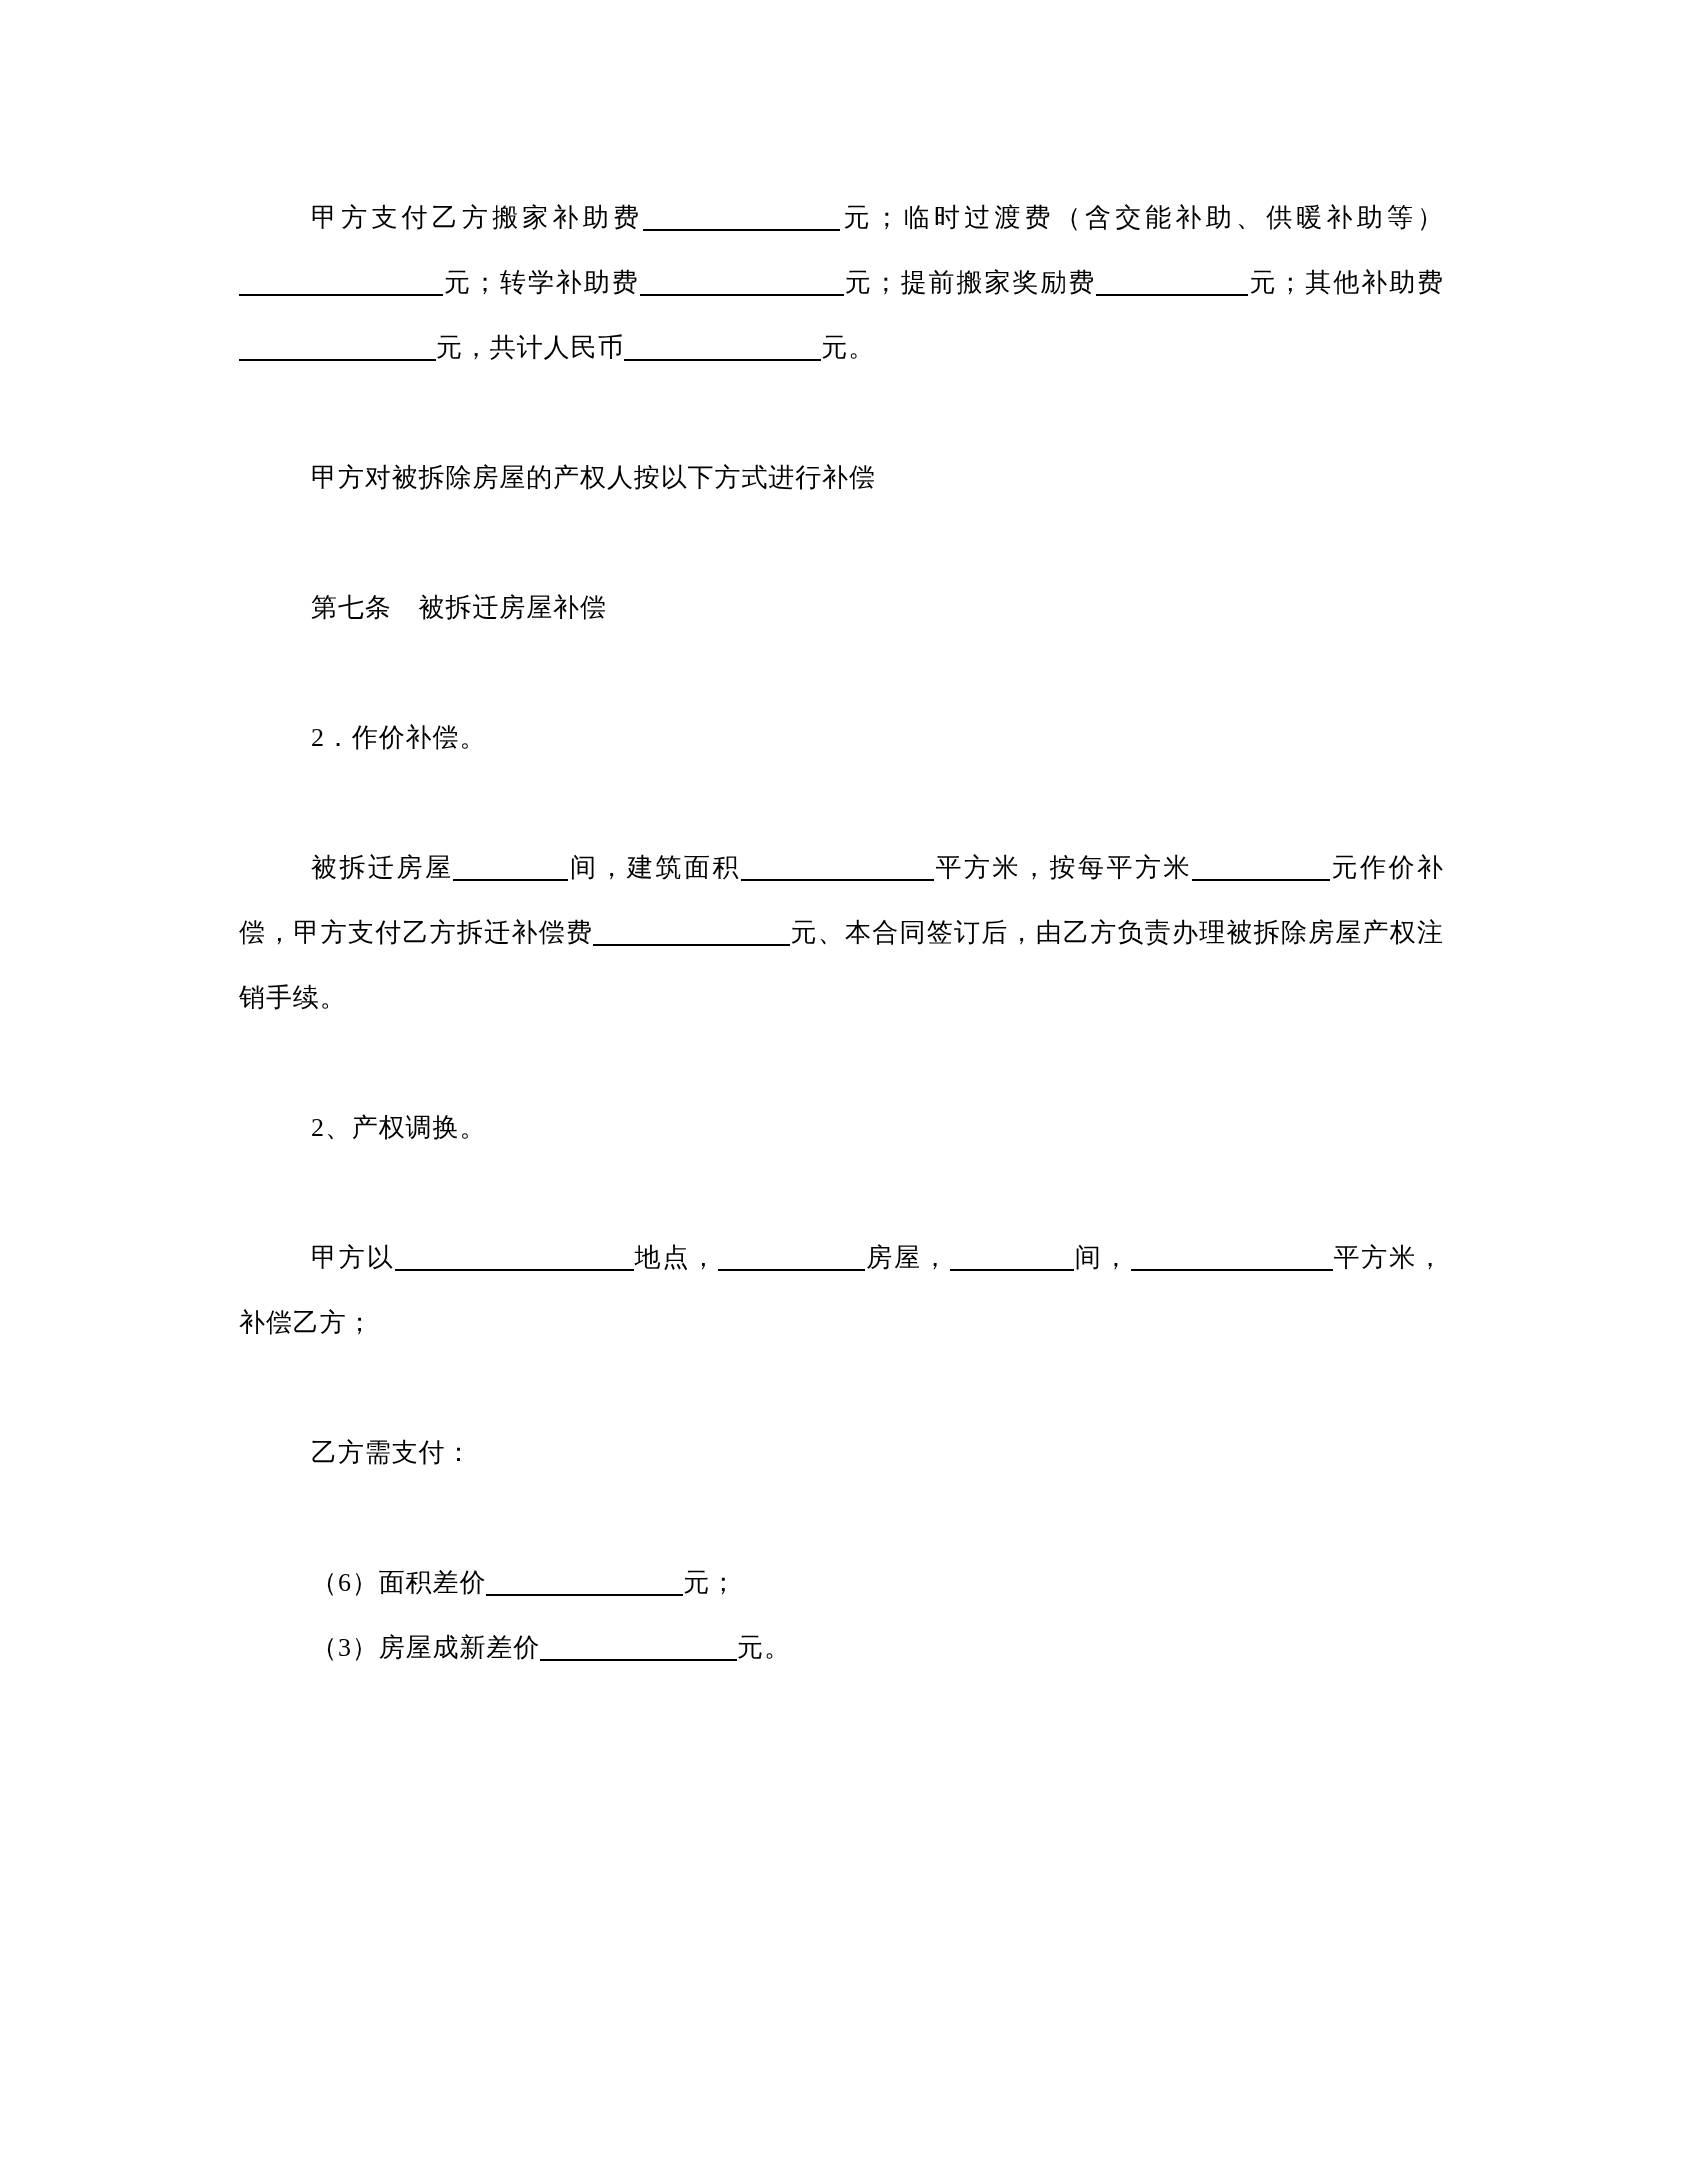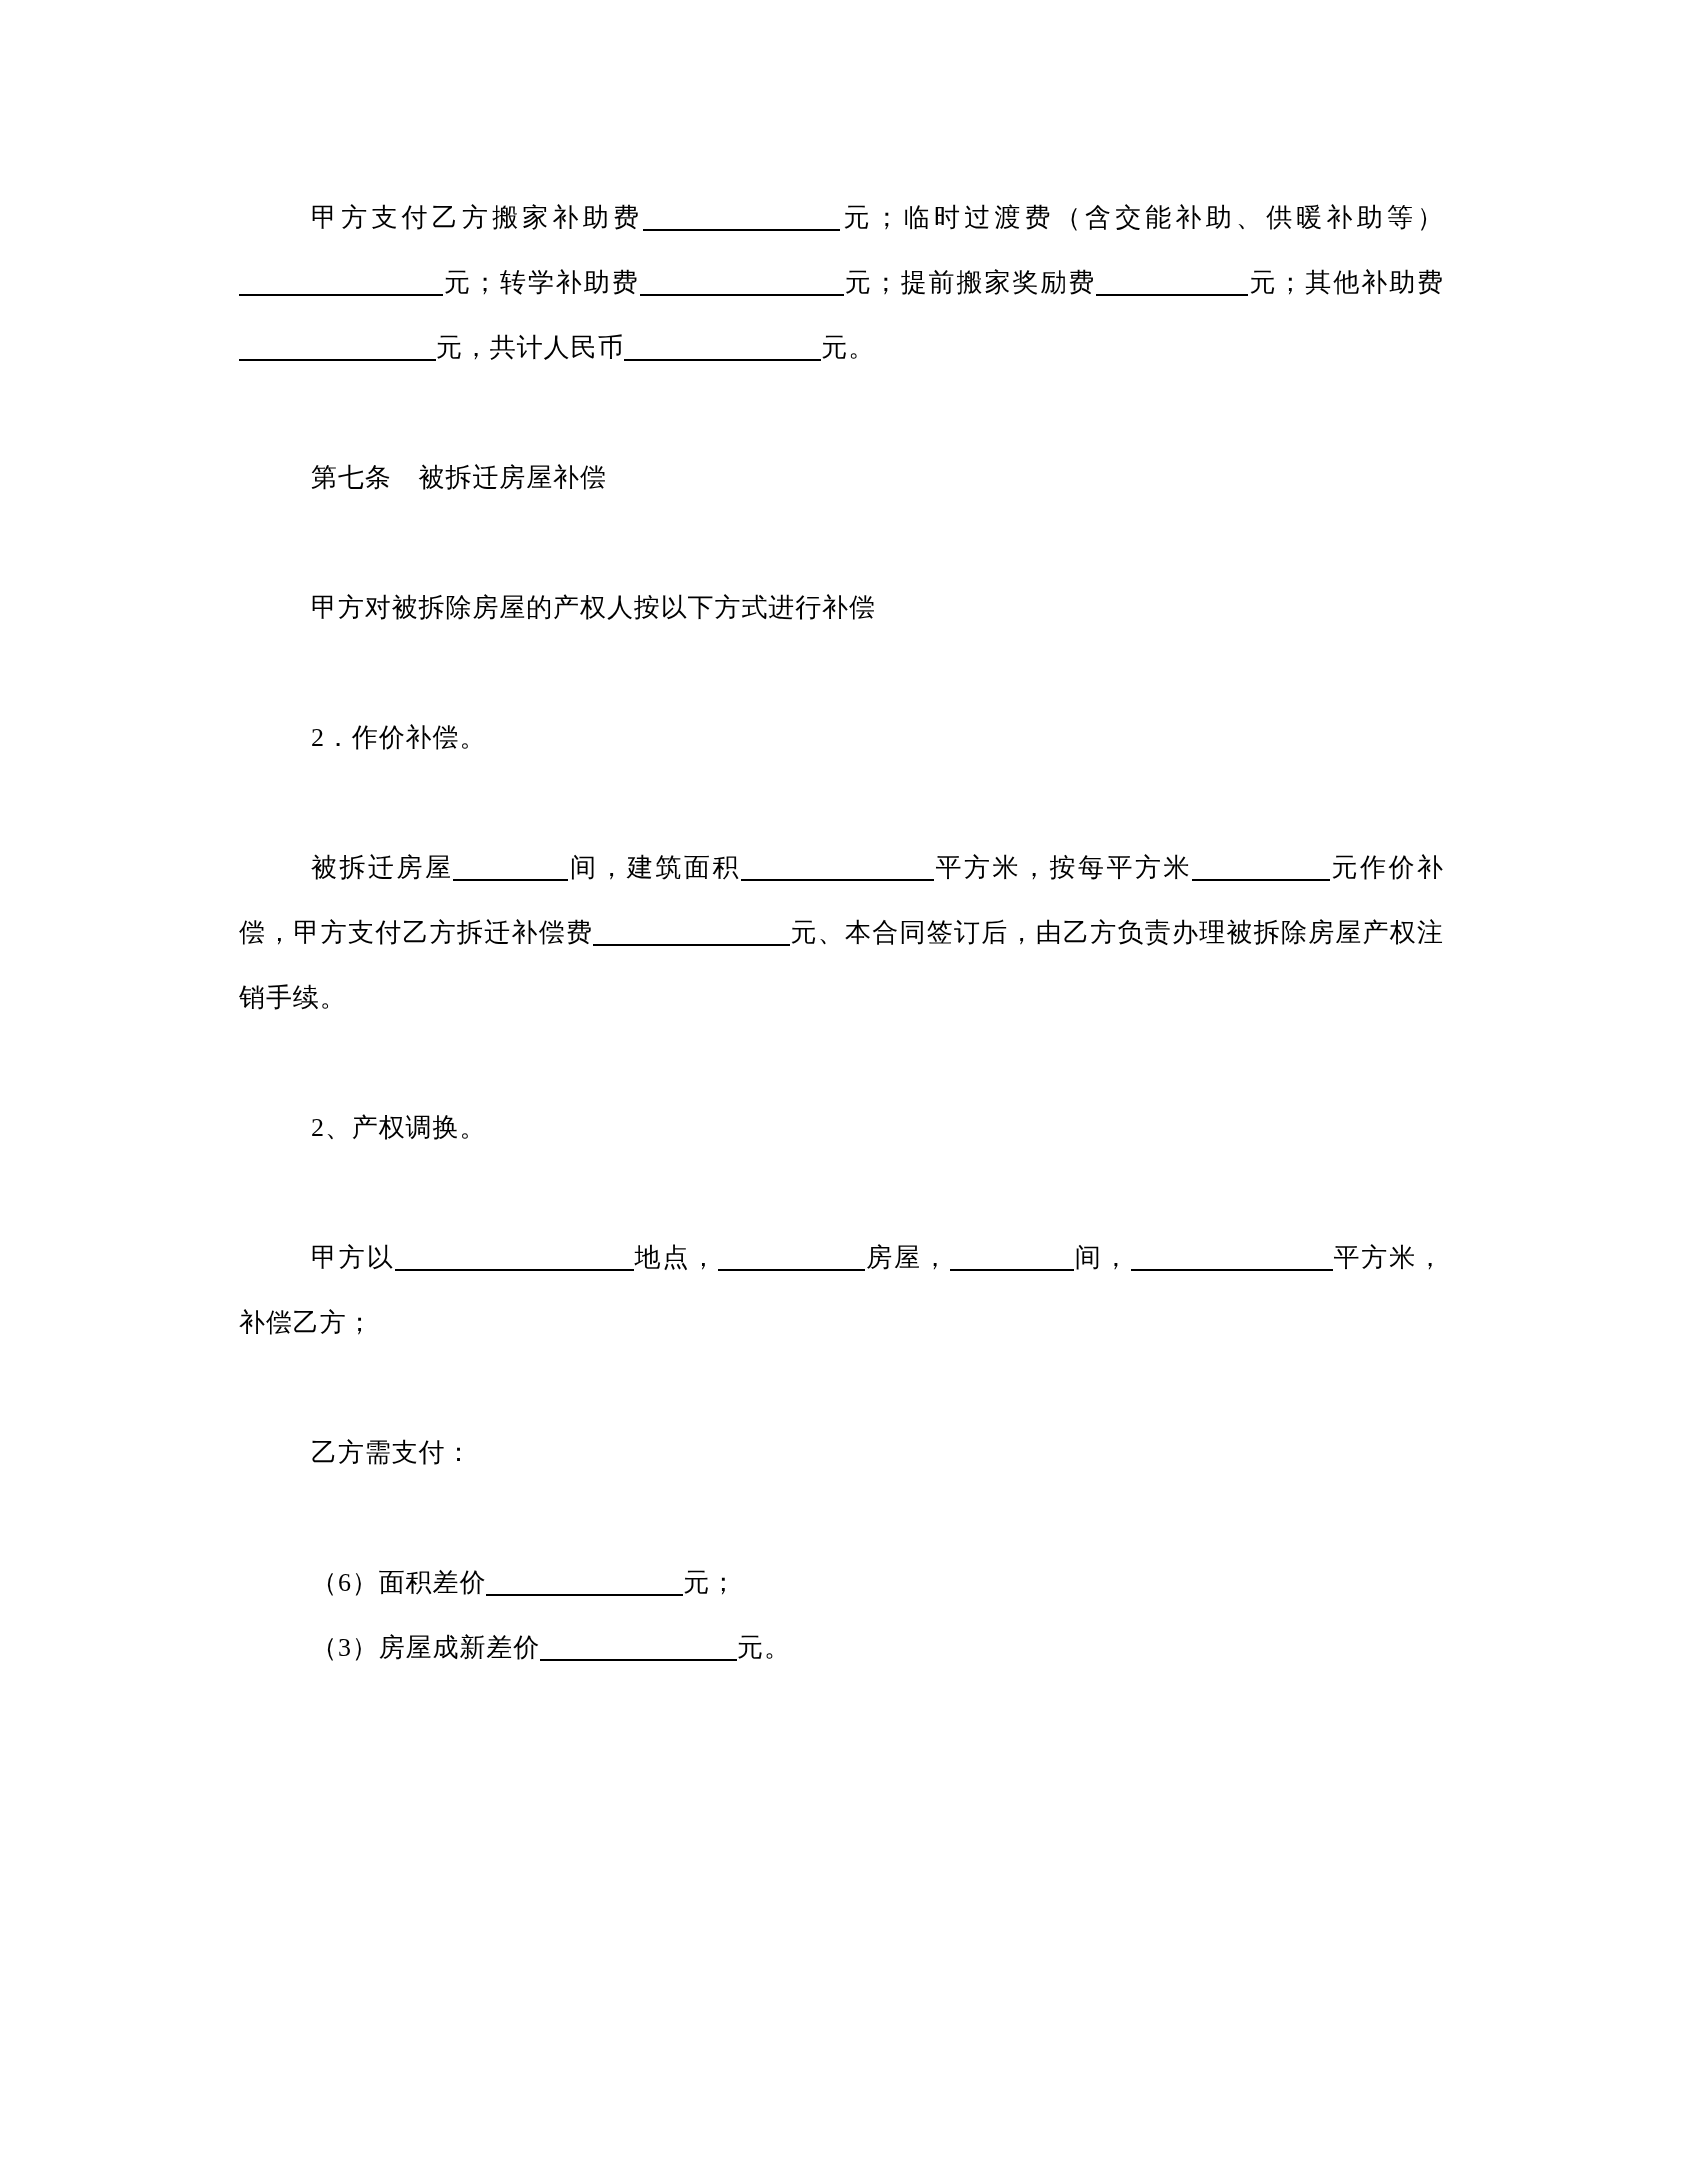--- a/index.html
+++ b/index.html
@@ -46,22 +46,22 @@
     border-bottom: 2.8px solid #000000;
     vertical-align: -4.6px;
   }
 </style>
 </head>
 <body style="background: rgb(255, 255, 255);">
 
 <div class="page">
   <div class="doc-body" style="color: rgb(0, 0, 0);">
       <p class="para"><span>甲方支付乙方搬家补助费</span><span class="blank" style="width: 197px; border-bottom-color: rgb(0, 0, 0);"></span><span>元；临时过渡费（含交能补助、供暖补助等）</span><span class="blank" style="width: 204px; border-bottom-color: rgb(0, 0, 0);"></span><span>元；转学补助费</span><span class="blank" style="width: 204px; border-bottom-color: rgb(0, 0, 0);"></span><span>元；提前搬家奖励费</span><span class="blank" style="width: 152px; border-bottom-color: rgb(0, 0, 0);"></span><span>元；其他补助费</span><span class="blank" style="width: 197px; border-bottom-color: rgb(0, 0, 0);"></span><span>元，共计人民币</span><span class="blank" style="width: 197px; border-bottom-color: rgb(0, 0, 0);"></span><span>元。</span></p>
+      <p class="para"><span>甲方对被拆除房屋的产权人按以下方式进行补偿</span></p>
       <p class="para"><span>第七条　被拆迁房屋补偿</span></p>
-      <p class="para"><span>甲方对被拆除房屋的产权人按以下方式进行补偿</span></p>
       <p class="para"><span>2．作价补偿。</span></p>
       <p class="para"><span>被拆迁房屋</span><span class="blank" style="width: 115px; border-bottom-color: rgb(0, 0, 0);"></span><span>间，建筑面积</span><span class="blank" style="width: 193px; border-bottom-color: rgb(0, 0, 0);"></span><span>平方米，按每平方米</span><span class="blank" style="width: 138px; border-bottom-color: rgb(0, 0, 0);"></span><span>元作价补偿，甲方支付乙方拆迁补偿费</span><span class="blank" style="width: 197px; border-bottom-color: rgb(0, 0, 0);"></span><span>元、本合同签订后，由乙方负责办理被拆除房屋产权注销手续。</span></p>
       <p class="para"><span>2、产权调换。</span></p>
       <p class="para"><span>甲方以</span><span class="blank" style="width: 239px; border-bottom-color: rgb(0, 0, 0);"></span><span>地点，</span><span class="blank" style="width: 147px; border-bottom-color: rgb(0, 0, 0);"></span><span>房屋，</span><span class="blank" style="width: 124px; border-bottom-color: rgb(0, 0, 0);"></span><span>间，</span><span class="blank" style="width: 202px; border-bottom-color: rgb(0, 0, 0);"></span><span>平方米，补偿乙方；</span></p>
       <p class="para"><span>乙方需支付：</span></p>
       <p class="para tight"><span>（6）面积差价</span><span class="blank" style="width: 197px; border-bottom-color: rgb(0, 0, 0);"></span><span>元；</span></p>
       <p class="para"><span>（3）房屋成新差价</span><span class="blank" style="width: 197px; border-bottom-color: rgb(0, 0, 0);"></span><span>元。</span></p>
     </div>
 </div>
 

